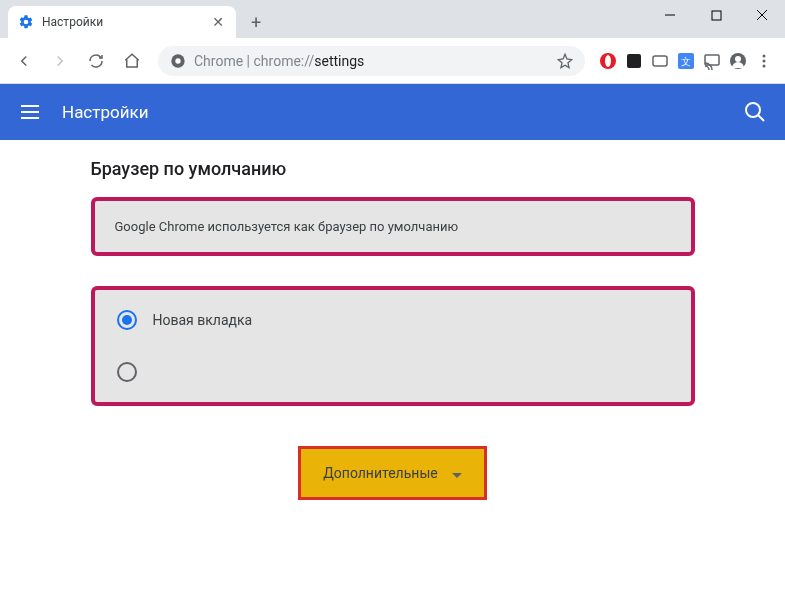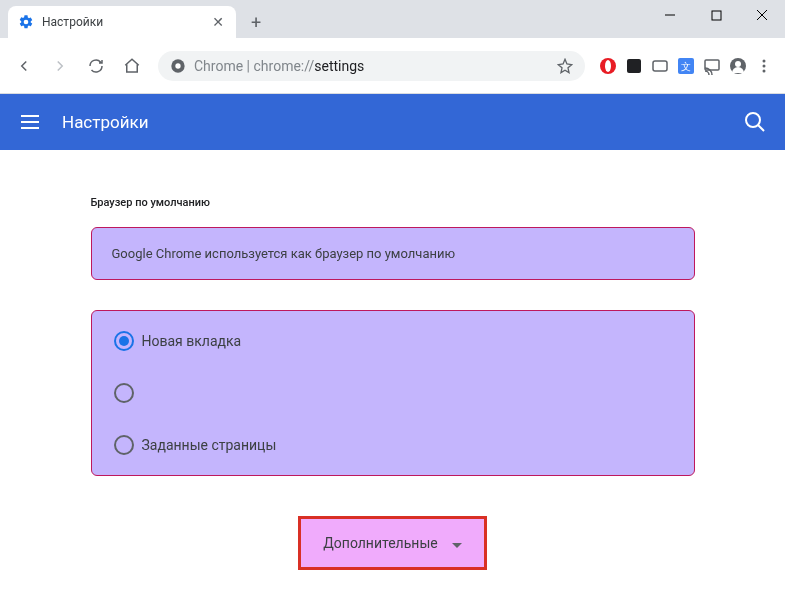--- a/index.html
+++ b/index.html
@@ -8,21 +8,21 @@
 
 .titlebar { height: 38px; background: #dee1e6; display: flex; align-items: flex-end; position: relative; }
 .tab { background: #fff; height: 32px; width: 228px; display: flex; align-items: center; padding: 0 10px; border-radius: 8px 8px 0 0; margin-left: 8px; font-size: 12px; color: #3c4043; position: relative; }
 .tab-icon { width: 16px; height: 16px; margin-right: 8px; color: #1a73e8; }
 .tab-close { margin-left: auto; width: 16px; height: 16px; color: #5f6368; display: flex; align-items: center; justify-content: center; font-size: 14px; cursor: pointer; }
 .newtab { width: 28px; height: 28px; display: flex; align-items: center; justify-content: center; font-size: 18px; color: #5f6368; cursor: pointer; margin-left: 6px; margin-bottom: 2px; }
 .win-controls { position: absolute; right: 0; top: 0; display: flex; }
 .win-btn { width: 46px; height: 30px; display: flex; align-items: center; justify-content: center; cursor: pointer; color: #000; }
 
 
-.toolbar { height: 56px; background: #fff; display: flex; align-items: center; padding: 0 8px; gap: 4px; border-bottom: 1px solid #dadce0; }
+.toolbar { height: 46px; background: #fff; display: flex; align-items: center; padding: 0 8px; gap: 4px; border-bottom: 1px solid #dadce0; }
 .nav-btn { width: 32px; height: 32px; display: flex; align-items: center; justify-content: center; color: #5f6368; cursor: pointer; border-radius: 50%; }
 .nav-btn svg { width: 18px; height: 18px; }
 .nav-btn.disabled { color: #bdc1c6; }
 .omnibox { flex: 1; height: 30px; background: #f1f3f4; border-radius: 15px; display: flex; align-items: center; padding: 0 12px; margin: 0 6px; font-size: 14px; color: #5f6368; gap: 8px; }
 .omni-icon { width: 16px; height: 16px; color: #5f6368; }
 .omni-text { flex: 1; }
 .omni-text .dim { color: #80868b; }
 .omni-text .path { color: #202124; }
 .omni-star { width: 16px; height: 16px; color: #5f6368; }
 .ext-icons { display: flex; align-items: center; gap: 8px; padding: 0 4px; }
@@ -30,32 +30,32 @@
 
 
 .page-header { height: 56px; background: #3367d6; display: flex; align-items: center; padding: 0 18px; color: #fff; }
 .menu-btn { width: 24px; height: 24px; cursor: pointer; margin-right: 20px; }
 .page-title { font-size: 17px; font-weight: 400; }
 .search-btn { margin-left: auto; width: 24px; height: 24px; cursor: pointer; }
 
 
 .content { height: calc(596px - 38px - 42px - 56px); overflow-y: auto; background: #fff; position: relative; padding-bottom: 4px; }
 .content-inner { max-width: 700px; margin: 0 auto; padding: 18px 48px; }
-.section-title { font-size: 11px; color: #202124; margin-bottom: 18px; font-weight: 500; margin-top: 28px; }
-.card { background: #c4b5fd; border: 1px solid #be185d; border-radius: 6px; padding: 18px 20px; font-size: 13px; color: #3c4043; }
+.section-title { font-size: 18px; color: #202124; margin-bottom: 18px; font-weight: 500; }
+.card { background: #e5e5e5; border: 4px solid #be185d; border-radius: 6px; padding: 18px 20px; font-size: 13px; color: #3c4043; }
 .section { margin-bottom: 30px; }
-.radio-row { display: flex; align-items: center; padding: 16px 0 16px 2px; gap: 8px; cursor: pointer; }
+.radio-row { display: flex; align-items: center; padding: 16px 0 16px 2px; gap: 16px; cursor: pointer; }
 .radio-row:not(:last-child) { border-bottom: none; }
 .radio { width: 20px; height: 20px; border: 2px solid #5f6368; border-radius: 50%; display: flex; align-items: center; justify-content: center; flex-shrink: 0; }
 .radio.checked { border-color: #1a73e8; }
 .radio.checked::after { content: ""; width: 10px; height: 10px; background: #1a73e8; border-radius: 50%; }
 .radio-label { font-size: 14px; color: #3c4043; }
 
 .advanced-wrap { display: flex; justify-content: center; padding: 10px 0 30px; }
-.advanced-btn { display: flex; align-items: center; gap: 14px; padding: 16px 22px; font-size: 14px; color: #3c4043; cursor: pointer; border: 3px solid #d93025; background: #f0abfc; }
+.advanced-btn { display: flex; align-items: center; gap: 14px; padding: 16px 22px; font-size: 14px; color: #3c4043; cursor: pointer; border: 3px solid #d93025; background: #eab308; }
 .advanced-caret { width: 10px; height: 10px; }
 
 
 .content::-webkit-scrollbar { width: 14px; }
 .content::-webkit-scrollbar-track { background: #f1f3f4; }
 .content::-webkit-scrollbar-thumb { background: #bdc1c6; border-radius: 2px; }
 </style>
 </head>
 <body>
 
@@ -198,24 +198,20 @@
 
     <div class="section">
       <div class="card" style="padding:4px 20px;">
         <div class="radio-row">
           <div class="radio checked"></div>
           <span class="radio-label">Новая вкладка</span>
         </div>
         <div class="radio-row">
           <div class="radio"></div>
         </div>
-        <div class="radio-row">
-          <div class="radio"></div>
-          <span class="radio-label">Заданные страницы</span>
-        </div>
       </div>
     </div>
 
     <div class="advanced-wrap">
       <div class="advanced-btn">
         <span>Дополнительные</span>
         <span class="advanced-caret">
           <svg viewBox="0 0 10 10" fill="#5f6368">
               <path d="M0 2l5 5 5-5z"></path>
             </svg>

